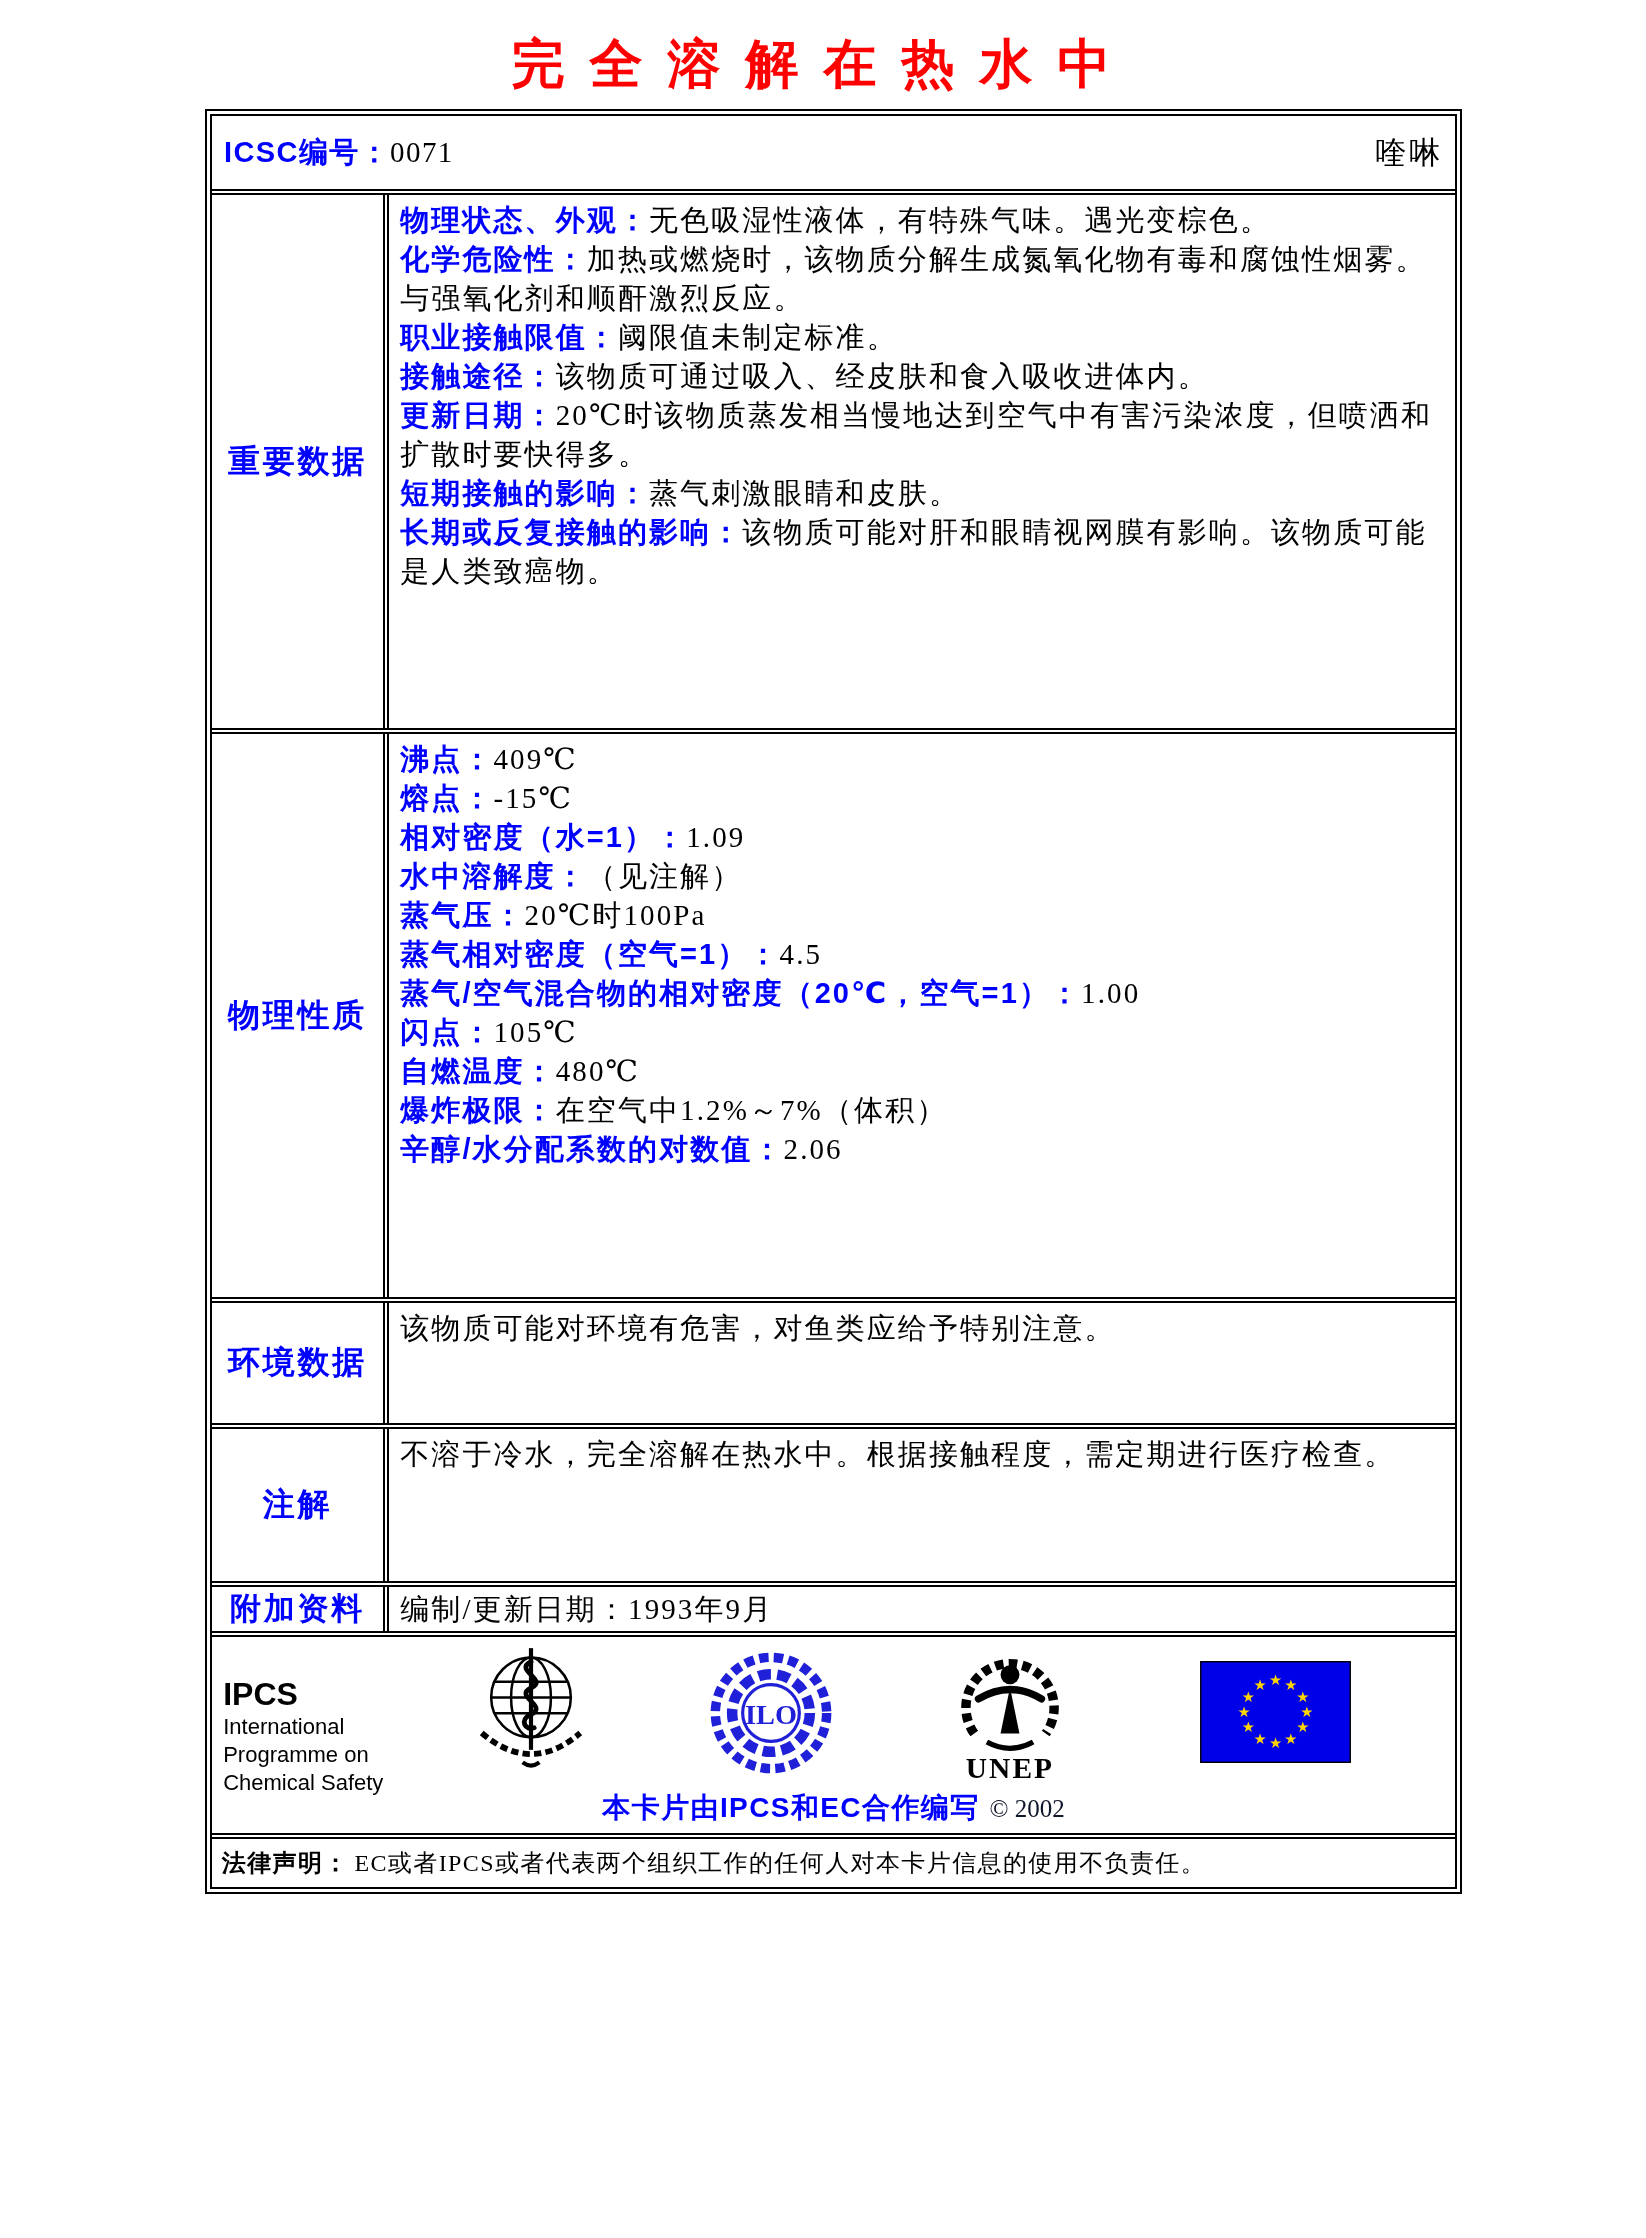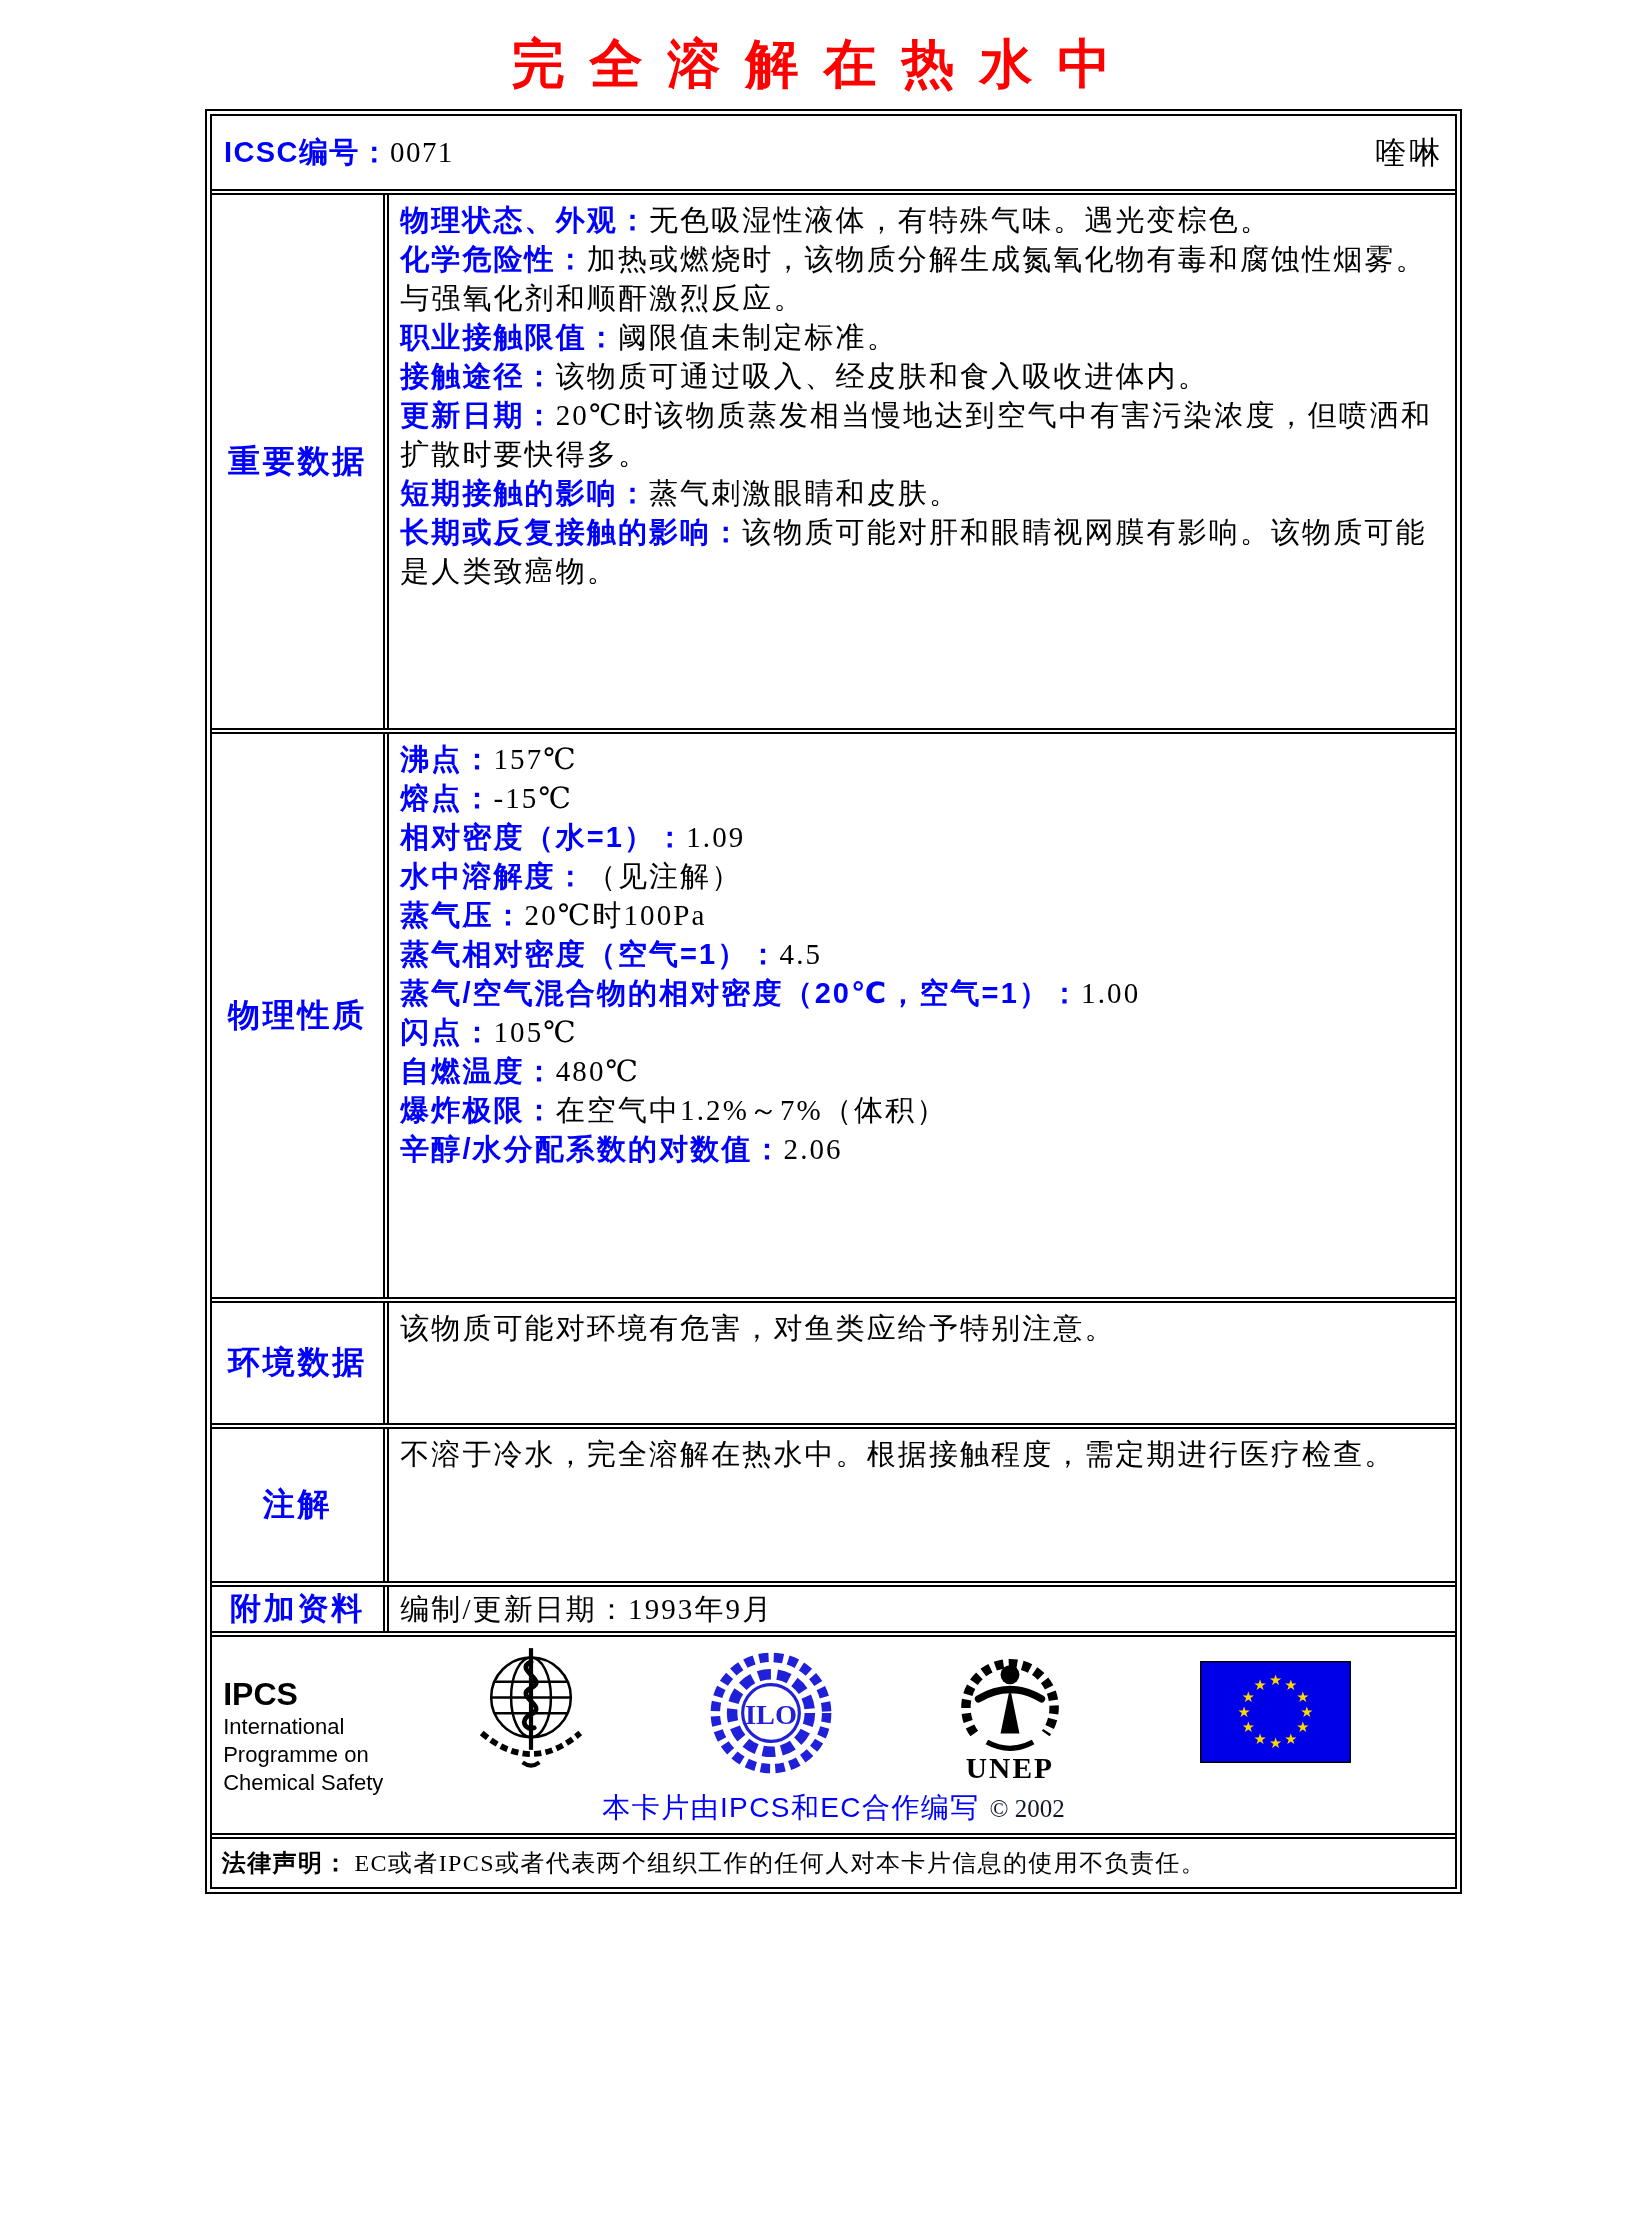--- a/index.html
+++ b/index.html
@@ -54,21 +54,21 @@
     font-family:"Liberation Sans","DejaVu Sans",sans-serif; }
   .ipcs-acronym { font-size:32px; font-weight:bold; }
   .ipcs-line { font-size:22px; line-height:28px; }
   .logo { position:absolute; }
   .logo-who  { left:256px;  top:8.4px; }
   .logo-ilo  { left:496px;  top:12.6px; }
   .logo-unep { left:735px; top:0; }
   .logo-eu   { left:988px; top:24px; }
   .credit-line { position:absolute; left:0; right:0; bottom:5.6px; text-align:center; }
   .credit-main {
-    color:#0000ff; font-weight:normal; font-size:28px; letter-spacing:1.4px;
+    color:#0000ff; font-weight:bold; font-size:28px; letter-spacing:1.4px;
     font-family:"Liberation Sans","DejaVu Sans",sans-serif;
   }
   .credit-copy { color:#0f172a; font-size:25px; margin-left:9.8px; }
   .legal-row { height:54px; display:flex; align-items:center; padding:0 9.8px;
     font-size:24px; letter-spacing:1.4px; }
   .legal-lbl {
     font-weight:bold; font-family:"Liberation Sans","DejaVu Sans",sans-serif;
     margin-right:5.6px; white-space:nowrap;
   }
 </style>
@@ -95,21 +95,21 @@
       <div class="entry"><span class="blue-lbl">接触途径：</span><span>该物质可通过吸入、经皮肤和食入吸收进体内。</span></div>
       <div class="entry"><span class="blue-lbl">更新日期：</span><span>20℃时该物质蒸发相当慢地达到空气中有害污染浓度，但喷洒和扩散时要快得多。</span></div>
       <div class="entry"><span class="blue-lbl">短期接触的影响：</span><span>蒸气刺激眼睛和皮肤。</span></div>
       <div class="entry"><span class="blue-lbl">长期或反复接触的影响：</span><span>该物质可能对肝和眼睛视网膜有影响。该物质可能是人类致癌物。</span></div>
     </div>
   </div>
 
   <div class="row flexrow h-physical">
     <div class="label-cell">物理性质</div>
     <div class="content-cell">
-      <div class="entry"><span class="blue-lbl">沸点：</span><span>157℃</span></div>
+      <div class="entry"><span class="blue-lbl">沸点：</span><span>409℃</span></div>
       <div class="entry"><span class="blue-lbl">熔点：</span><span>-15℃</span></div>
       <div class="entry"><span class="blue-lbl">相对密度（水=1）：</span><span>1.09</span></div>
       <div class="entry"><span class="blue-lbl">水中溶解度：</span><span>（见注解）</span></div>
       <div class="entry"><span class="blue-lbl">蒸气压：</span><span>20℃时100Pa</span></div>
       <div class="entry"><span class="blue-lbl">蒸气相对密度（空气=1）：</span><span>4.5</span></div>
       <div class="entry"><span class="blue-lbl">蒸气/空气混合物的相对密度（20℃，空气=1）：</span><span>1.00</span></div>
       <div class="entry"><span class="blue-lbl">闪点：</span><span>105℃</span></div>
       <div class="entry"><span class="blue-lbl">自燃温度：</span><span>480℃</span></div>
       <div class="entry"><span class="blue-lbl">爆炸极限：</span><span>在空气中1.2%～7%（体积）</span></div>
       <div class="entry"><span class="blue-lbl">辛醇/水分配系数的对数值：</span><span>2.06</span></div>

